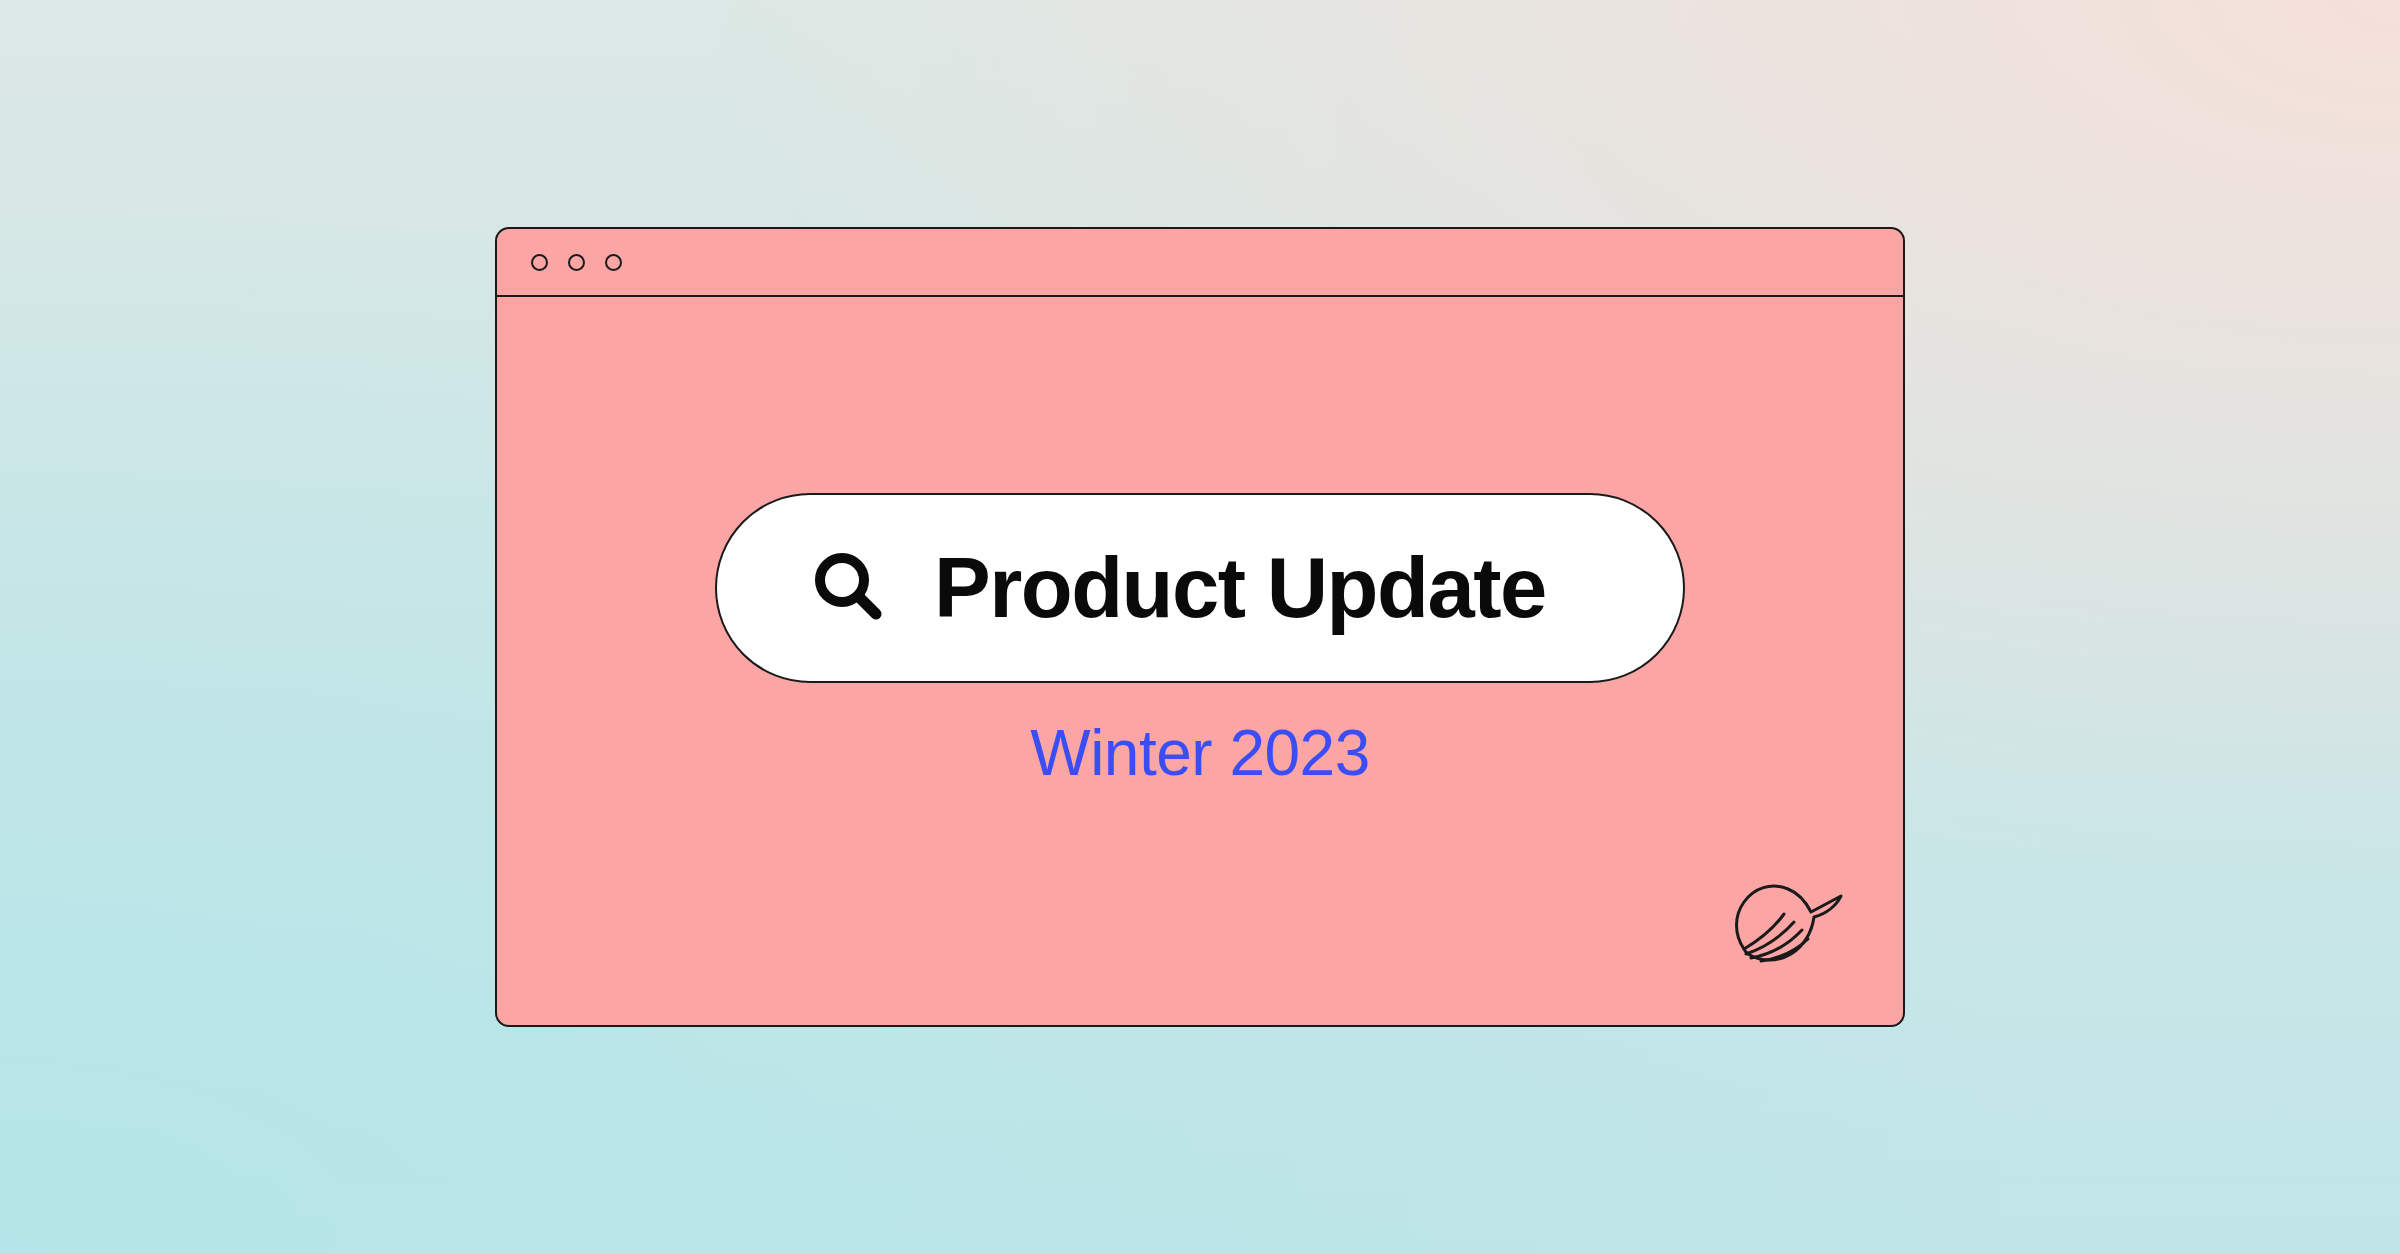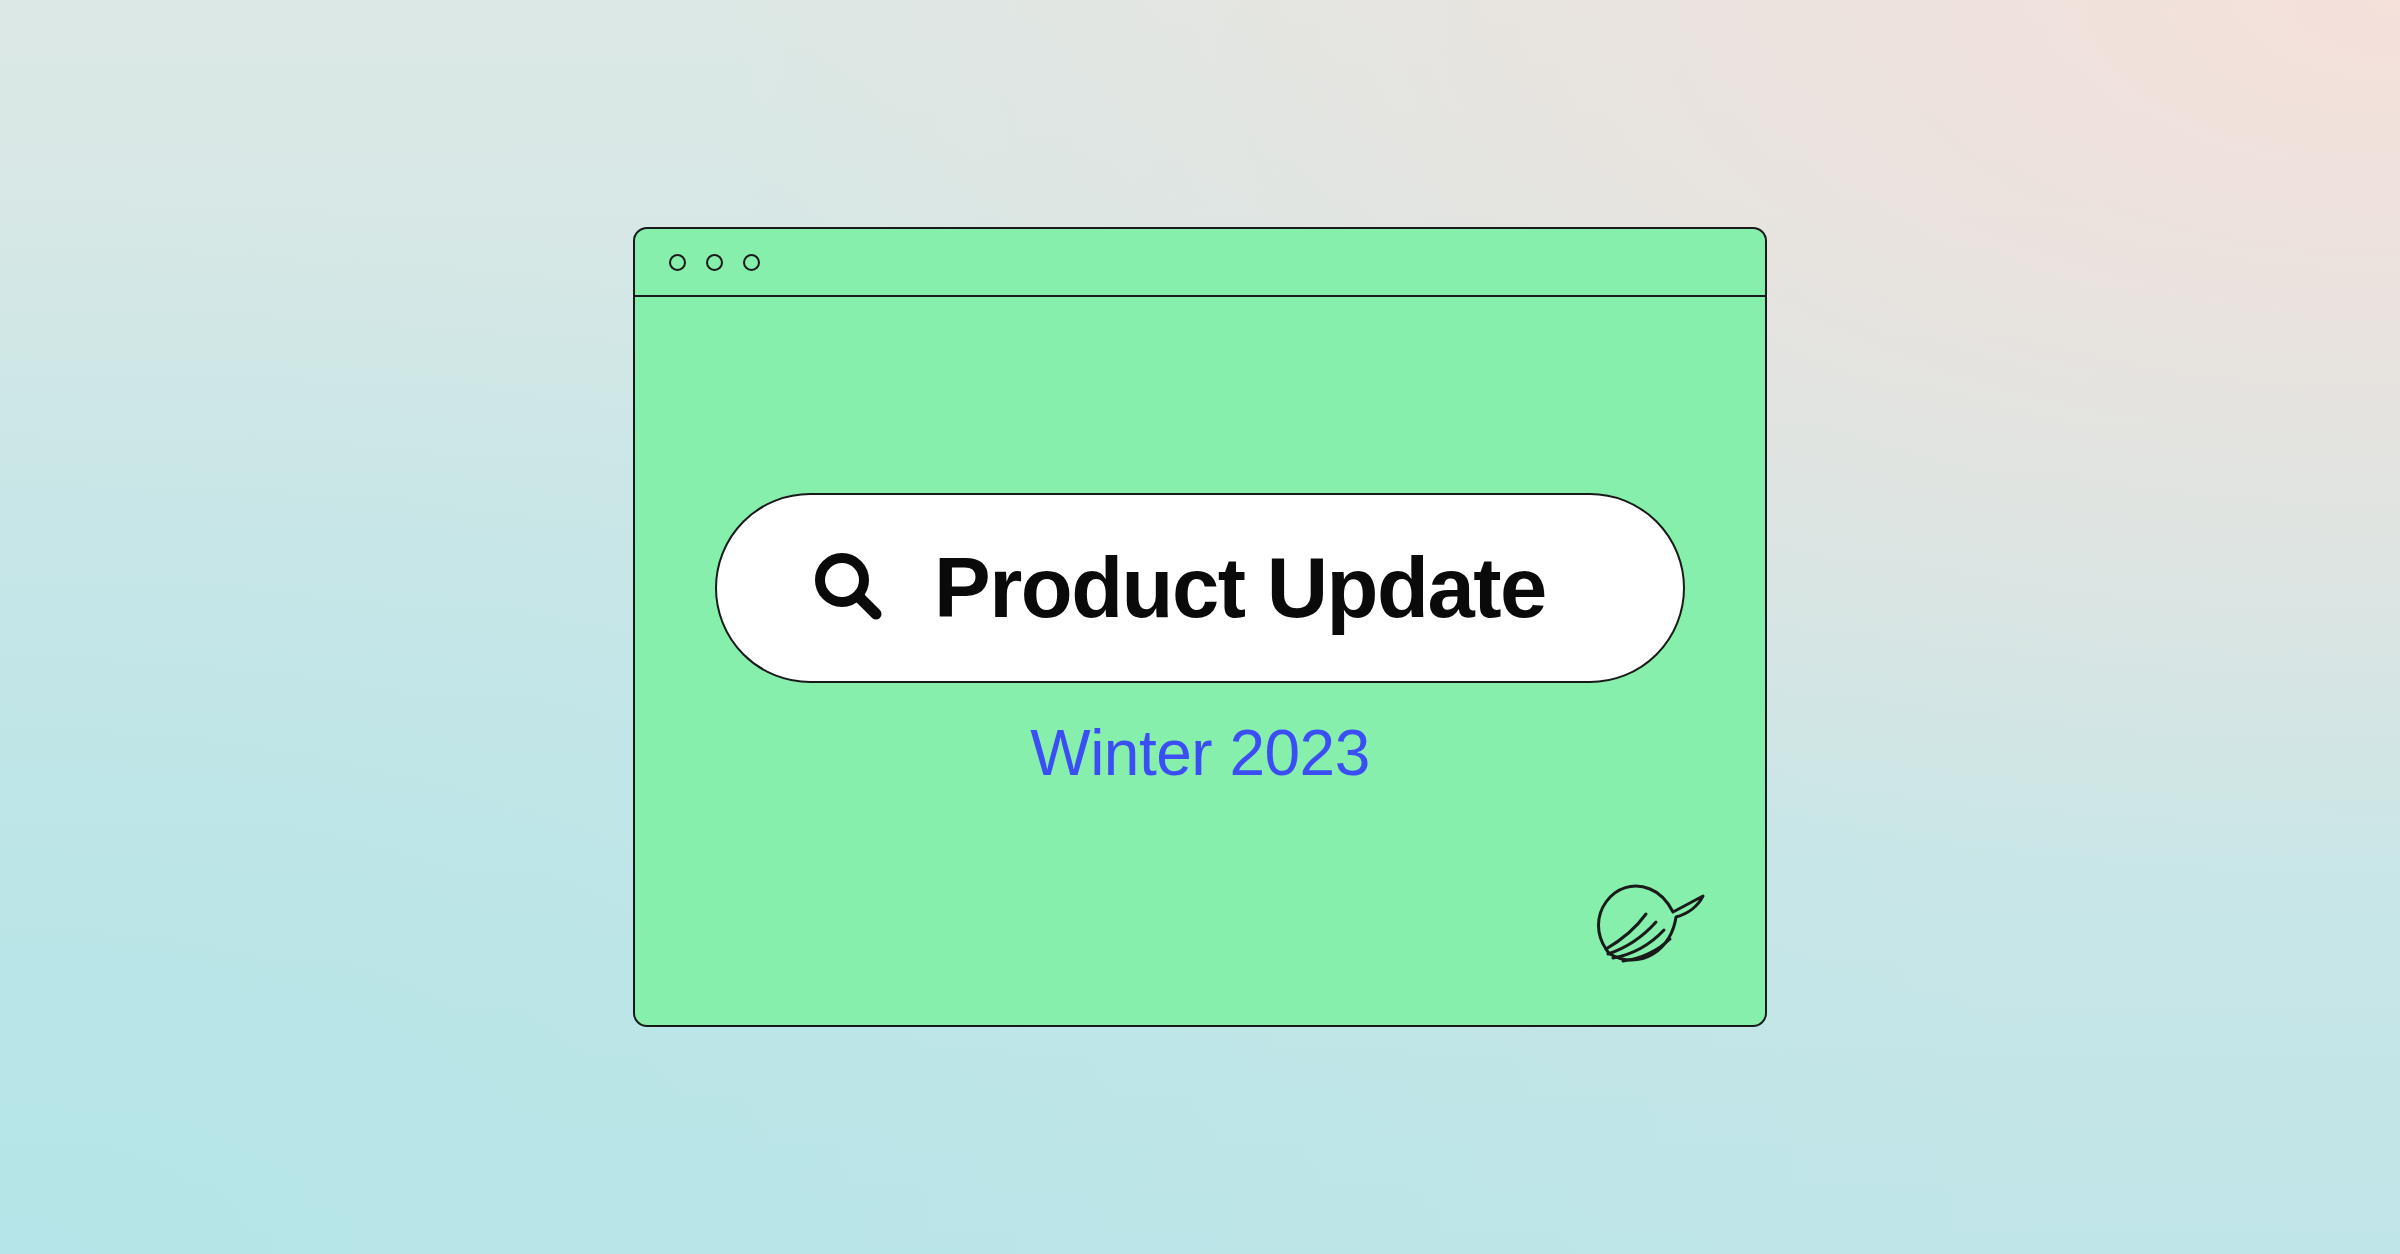--- a/index.html
+++ b/index.html
@@ -23,23 +23,23 @@
                   radial-gradient(ellipse at bottom left, #b5e5e8 0%, transparent 60%),
                   linear-gradient(to bottom, #dce8e5, #c0e5e8);
       display: flex;
       align-items: center;
       justify-content: center;
       font-family: -apple-system, BlinkMacSystemFont, "Helvetica Neue", Helvetica, Arial, sans-serif;
       overflow: hidden;
     }
     
     .browser-window {
-      width: 1134px;
+      width: 1410px;
       height: 800px;
-      background: #86efac;
+      background: #fca5a5;
       border: 2.5px solid #1a1a1a;
       border-radius: 14px;
       position: relative;
       display: flex;
       flex-direction: column;
     }
     
     .title-bar {
       height: 68px;
       border-bottom: 2.5px solid #1a1a1a;

